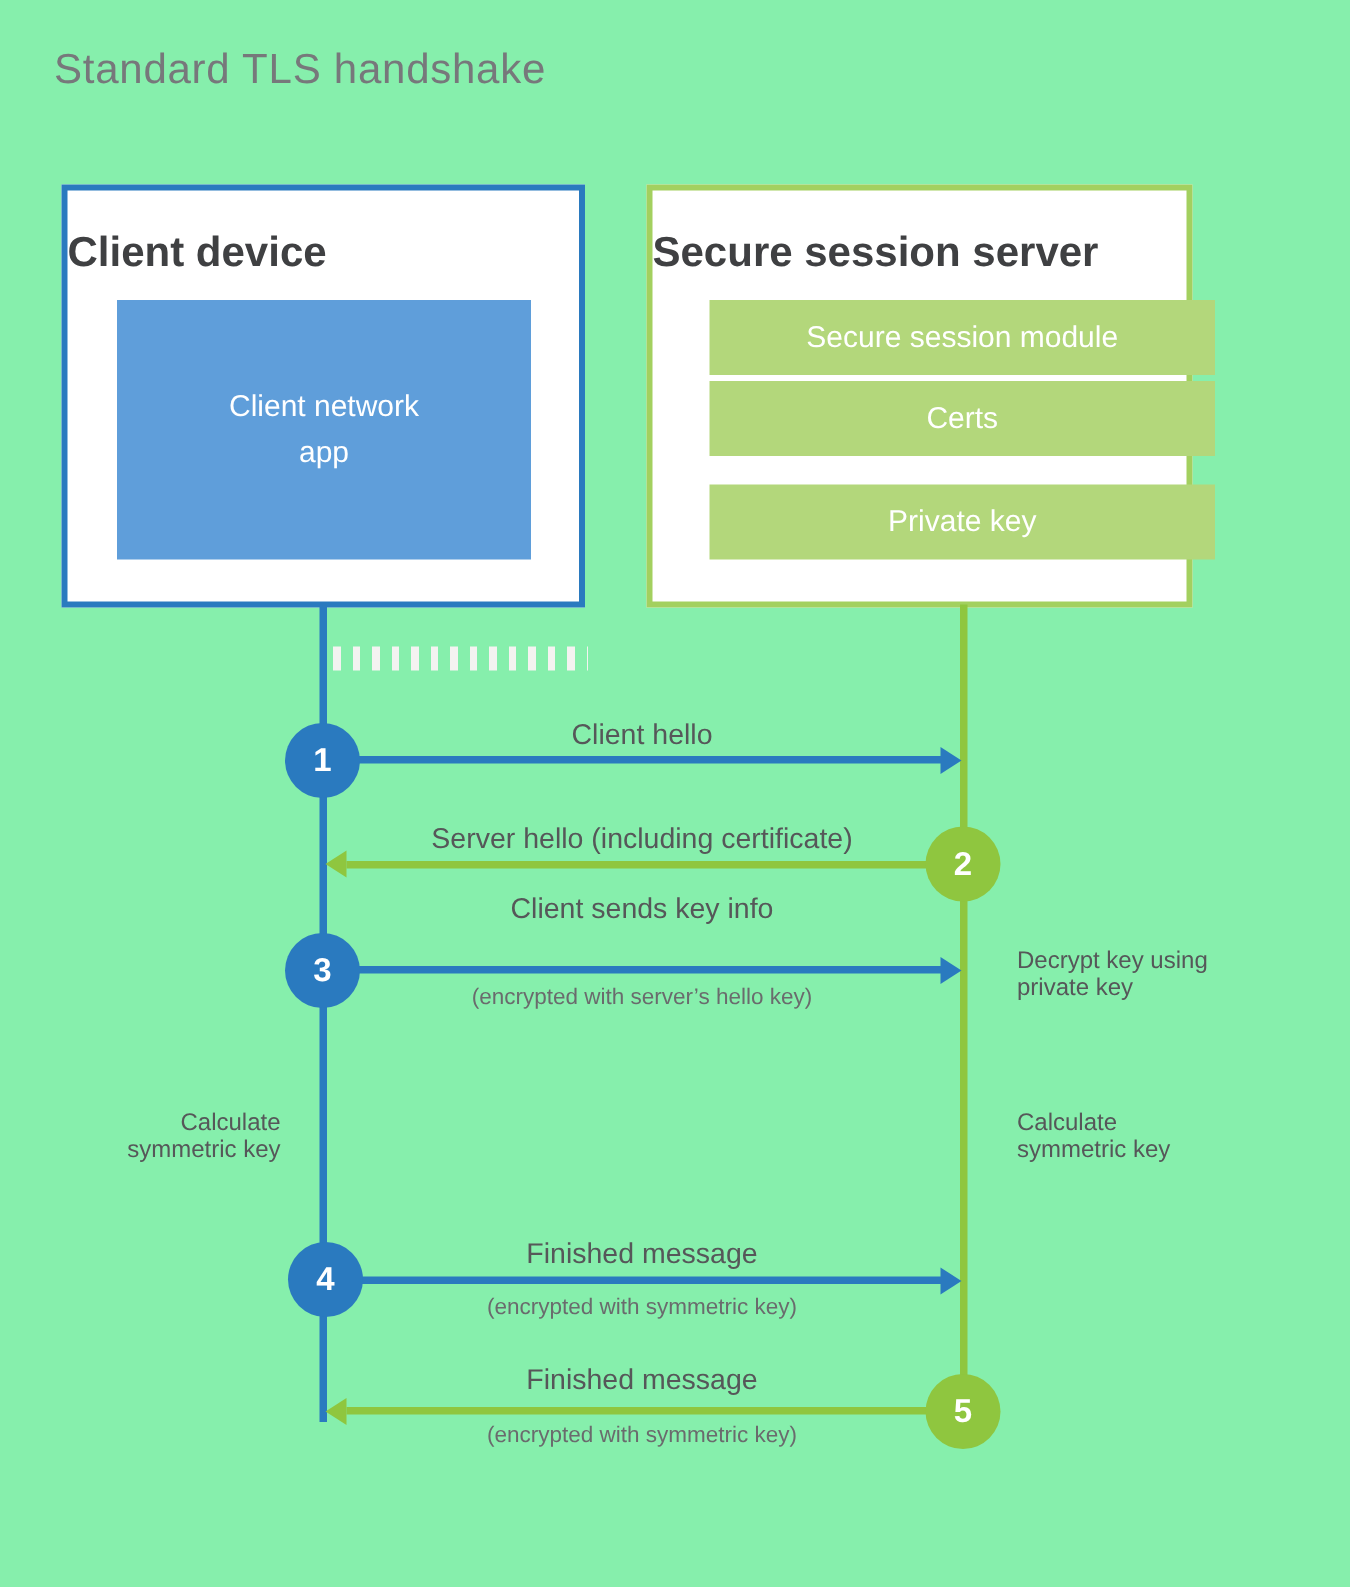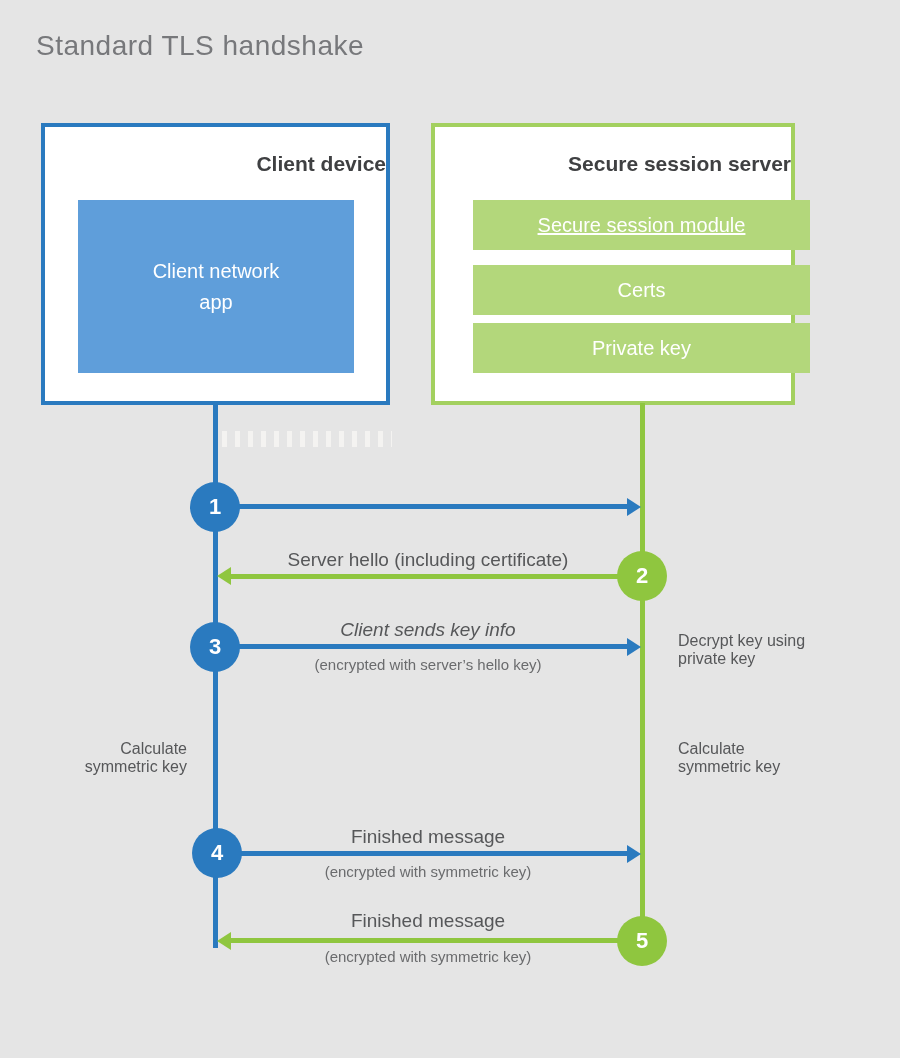--- a/index.html
+++ b/index.html
@@ -9,39 +9,39 @@
     --green-border:#a3d05f;
     --green-fill:#b3d77b;
     --title-gray:#77787b;
     --heading-dark:#3f4042;
     --label-gray:#565759;
     --sublabel-gray:#6a6b6d;
   }
   *{margin:0;padding:0;box-sizing:border-box;}
   html,body{background:#ffffff;}
   body{font-family:"Liberation Sans","DejaVu Sans",sans-serif;}
-  .canvas{position:relative;width:900px;height:1058px;background:#e5e5e5;overflow:hidden;}
+  .canvas{position:relative;width:900px;height:1058px;background:#86efac;overflow:hidden;}
 
   .page-title{position:absolute;left:36px;top:30px;font-size:28px;font-weight:300;
     color:var(--title-gray);letter-spacing:0.5px;}
 
   .box{position:absolute;top:123px;height:282px;background:#fff;}
   .box.client{left:41px;width:349px;border:4px solid var(--blue);}
   .box.server{left:431px;width:364px;border:4px solid var(--green-border);}
-  .box-title{position:absolute;top:25px;left:0;width:100%;text-align:right;
-    font-size:21px;font-weight:bold;color:var(--heading-dark);}
+  .box-title{position:absolute;top:25px;left:0;width:100%;text-align:left;
+    font-size:28px;font-weight:bold;color:var(--heading-dark);}
 
   .client-app{position:absolute;left:33px;top:73px;width:276px;height:173px;
     background:var(--blue-fill);color:#fff;font-size:20px;line-height:1.55;
     display:flex;flex-direction:column;align-items:center;justify-content:center;text-align:center;}
 
   .server-bar{position:absolute;left:38px;width:337px;height:50px;background:var(--green-fill);
     color:#fff;font-size:20px;display:flex;align-items:center;justify-content:center;}
-  .server-bar.b0{top:73px;text-decoration:underline;}
-  .server-bar.b1{top:138px;}
+  .server-bar.b0{top:73px;}
+  .server-bar.b1{top:127px;}
   .server-bar.b2{top:196px;}
 
   .vline{position:absolute;width:5px;top:403px;}
   .vline.blue{left:213px;height:545px;background:var(--blue);}
   .vline.green{left:640px;height:540px;background:var(--green);}
 
   .ghost-dashes{position:absolute;left:222px;top:431px;width:170px;height:16px;
     background:repeating-linear-gradient(90deg,#f4f3f1 0 5px,transparent 5px 13px);}
 
   .step-circle{position:absolute;width:50px;height:50px;border-radius:50%;
@@ -65,21 +65,21 @@
   .s1{left:238px;top:504px;width:390px;} .h1{left:627px;top:498px;}
   .s2{left:231px;top:574px;width:389px;} .h2{left:217px;top:567px;}
   .s3{left:238px;top:644px;width:390px;} .h3{left:627px;top:638px;}
   .s4{left:238px;top:851px;width:390px;} .h4{left:627px;top:845px;}
   .s5{left:231px;top:938px;width:389px;} .h5{left:217px;top:932px;}
 
   .msg{position:absolute;left:233px;width:390px;text-align:center;
     font-size:19px;color:var(--label-gray);z-index:6;}
   .msg.l1{top:480px;}
   .msg.l2{top:549px;text-align:center;}
-  .msg.l3{top:619px;font-style:italic;}
+  .msg.l3{top:596px;}
   .msg.l4{top:826px;}
   .msg.l5{top:910px;}
   .submsg{position:absolute;left:233px;width:390px;text-align:center;
     font-size:15px;color:var(--sublabel-gray);z-index:6;}
   .submsg.sub3{top:656px;}
   .submsg.sub4{top:863px;}
   .submsg.sub5{top:948px;}
 
   .note{position:absolute;font-size:16px;line-height:18px;color:var(--label-gray);z-index:6;}
   .note.decrypt{left:678px;top:632px;text-align:left;}
@@ -108,20 +108,21 @@
     <div class="server-bar b2">Private key</div>
   </div>
 
   <div class="vline blue"></div>
   <div class="vline green"></div>
   <div class="ghost-dashes"></div>
 
   <div class="shaft blue s1"></div>
   <div class="head right h1"></div>
   <div class="step-circle blue c1">1</div>
+  <div class="msg l1">Client hello</div>
 
   <div class="shaft green s2"></div>
   <div class="head left h2"></div>
   <div class="step-circle green c2">2</div>
   <div class="msg l2">Server hello (including certificate)</div>
 
   <div class="shaft blue s3"></div>
   <div class="head right h3"></div>
   <div class="step-circle blue c3">3</div>
   <div class="msg l3">Client sends key info</div>

